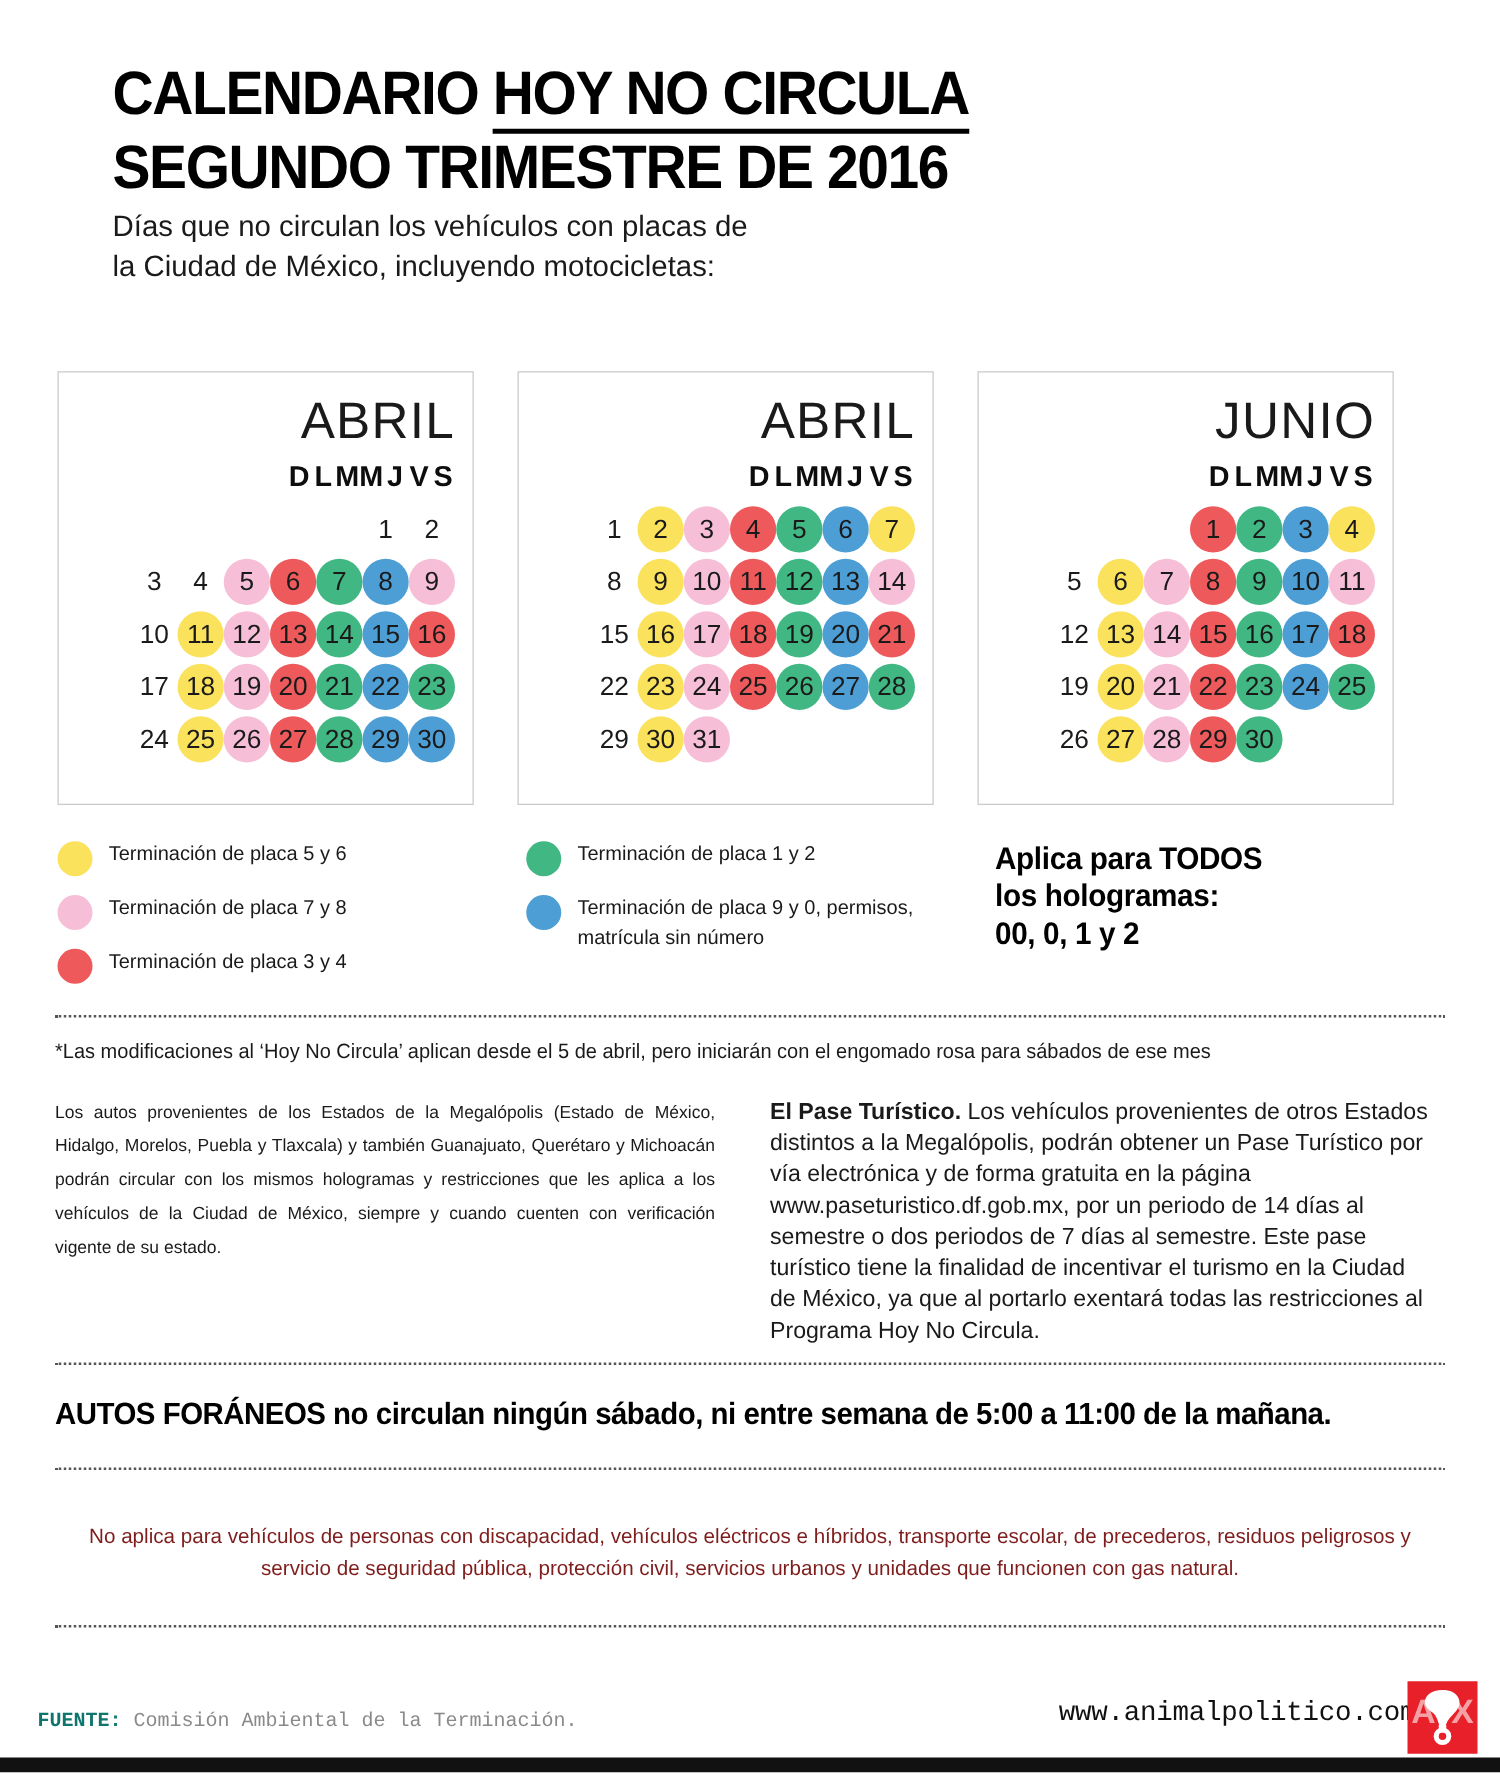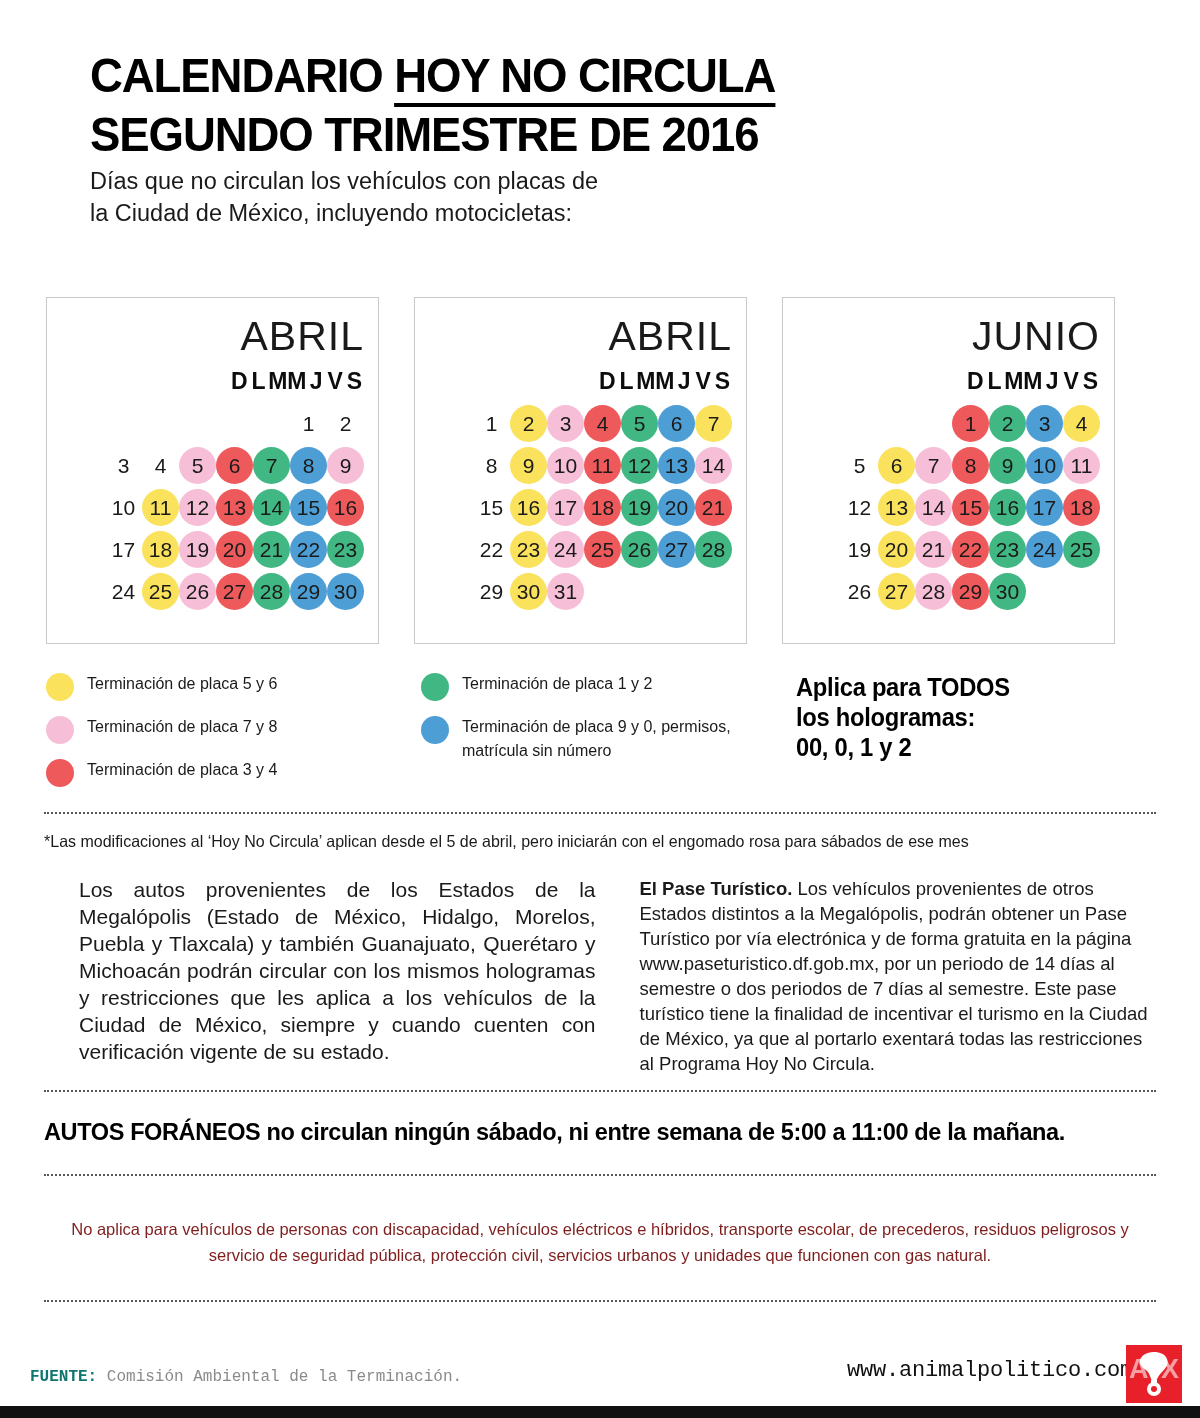--- a/index.html
+++ b/index.html
@@ -152,21 +152,21 @@
     transform: scaleX(0.97);
     transform-origin: left top;
   }
 
   
   .cols {
     position: absolute;
     top: 876px; left: 44px; width: 1112px;
     display: flex; gap: 44px;
   }
-  .col-left { width: 528px; font-size: 21px; line-height: 27px; text-align: justify; margin-left: 35px; }
+  .col-left { width: 528px; font-size: 14px; line-height: 27px; text-align: justify; }
   .col-right { width: 528px; font-size: 18.5px; line-height: 25px; }
   .col-right b { font-weight: 700; }
 
   
   .banner {
     position: absolute;
     top: 1118px; left: 44px; width: 1112px;
     font-size: 24.5px;
     font-weight: 700;
     letter-spacing: -0.4px;

